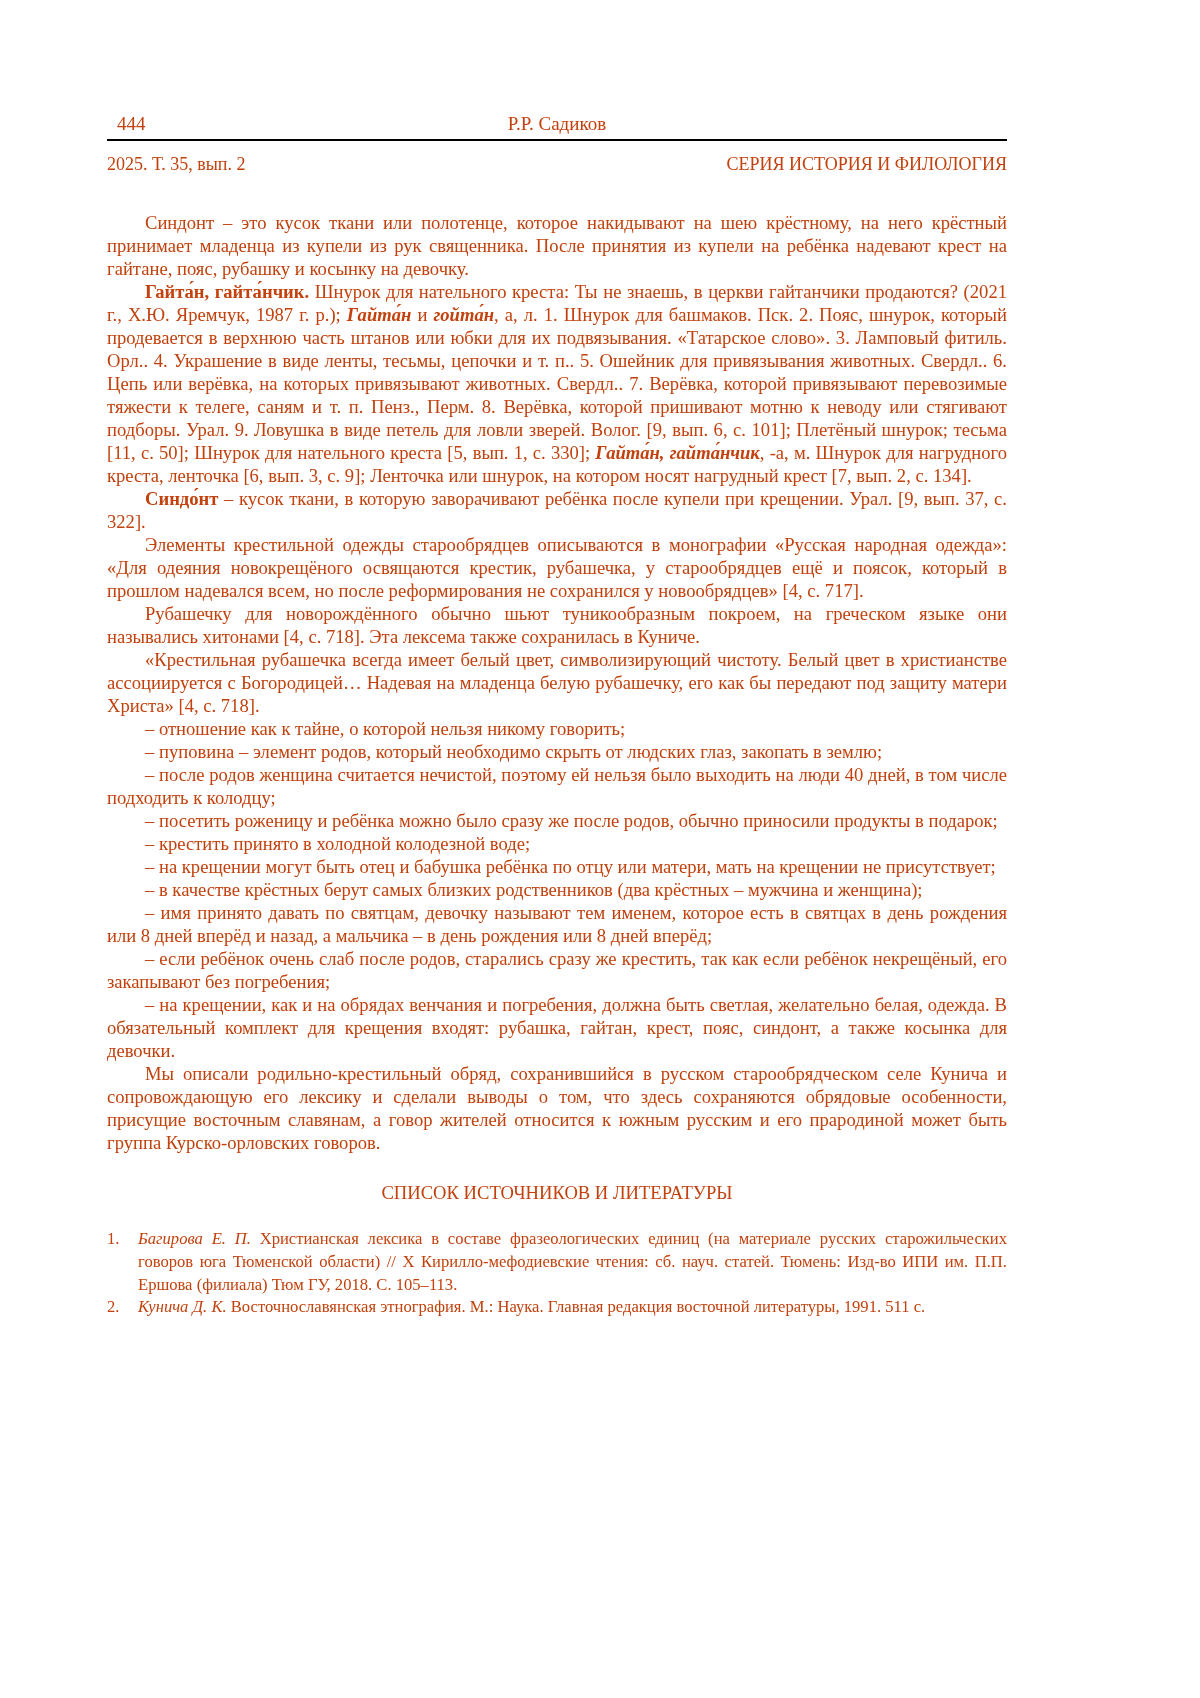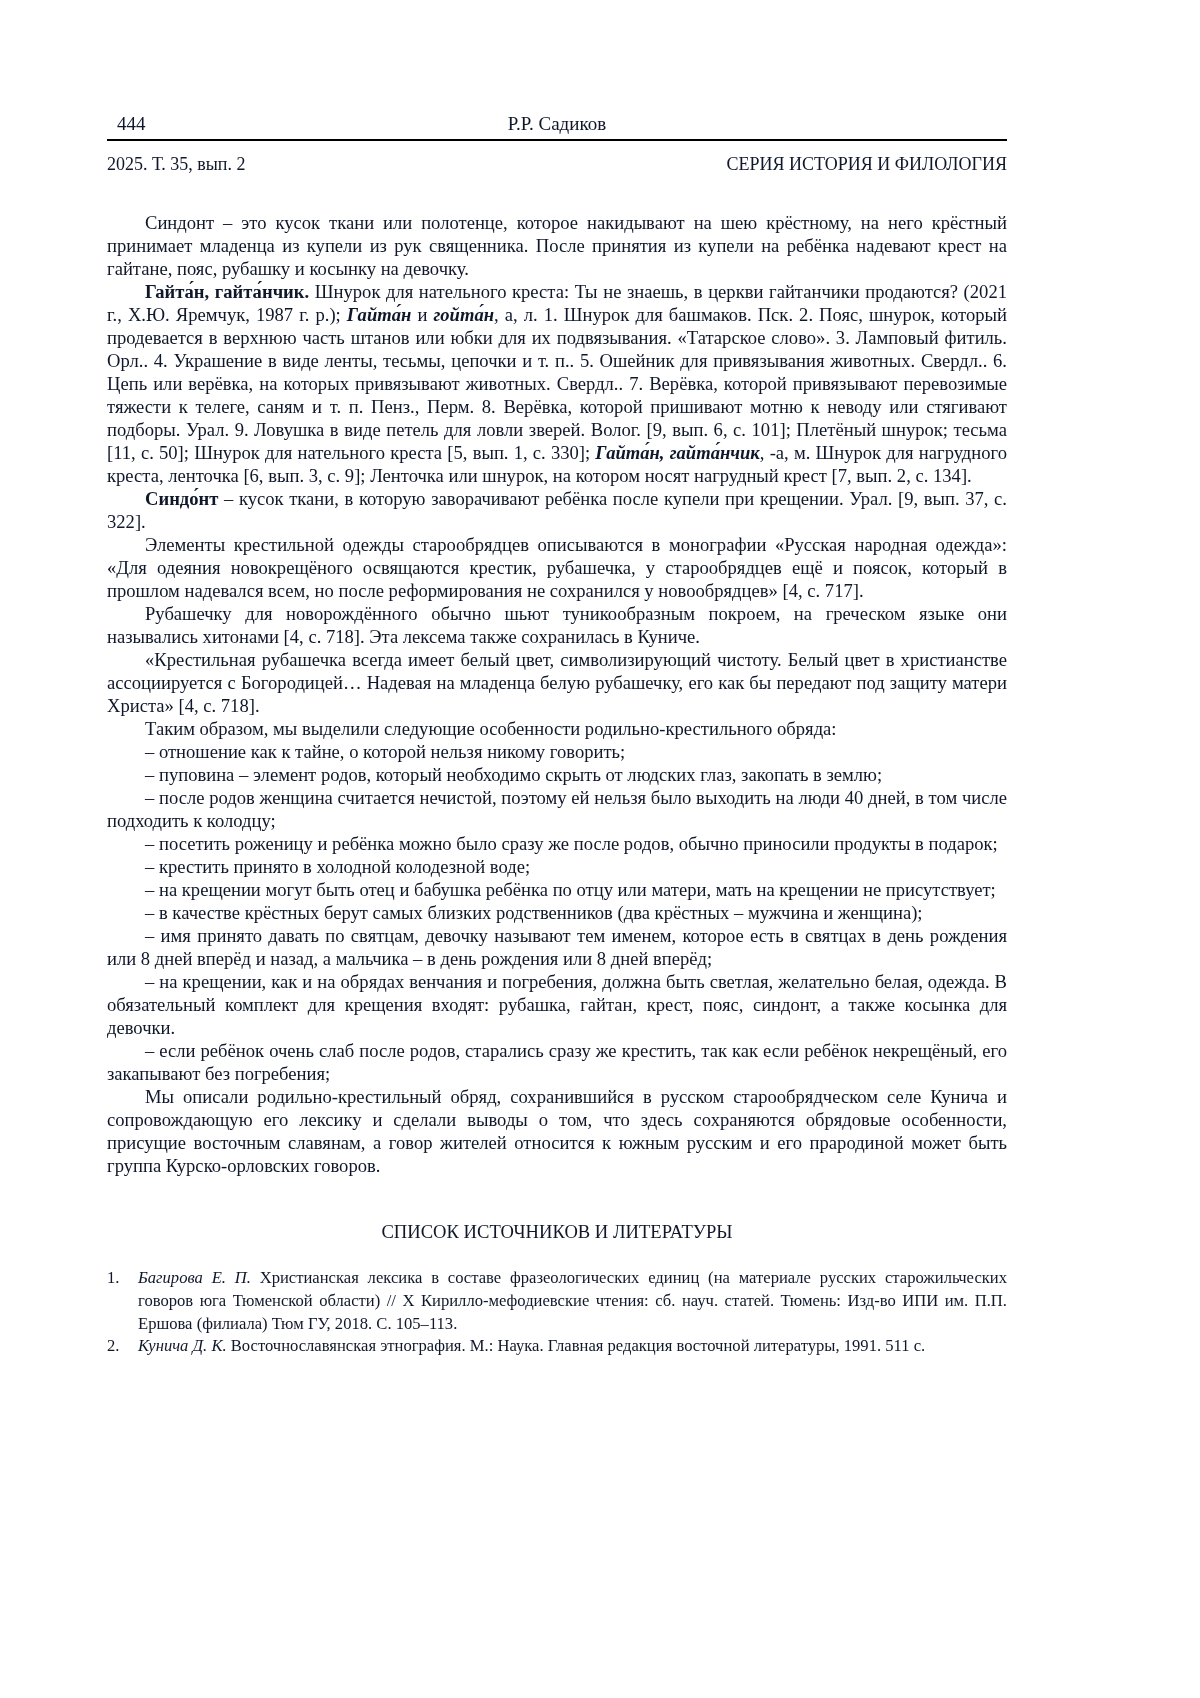--- a/index.html
+++ b/index.html
@@ -5,21 +5,21 @@
   html, body {
     margin: 0;
     padding: 0;
     background: #ffffff;
   }
   .page {
     position: relative;
     width: 1200px;
     height: 1698px;
     background: #ffffff;
-    color: #0f172a;
+    color: #c2410c;
     font-family: "Liberation Serif", "DejaVu Serif", serif;
     overflow: hidden;
   }
   .content {
     position: absolute;
     left: 107px;
     top: 100px;
     width: 900px;
   }
   
@@ -59,21 +59,21 @@
     text-align: justify;
   }
   .body-text p {
     margin: 0;
     text-indent: 38px;
   }
   .b { font-weight: bold; }
   .i { font-style: italic; }
   
   .refs-heading {
-    margin: 43px 0 24px 0;
+    margin: 27px 0 24px 0;
     font-size: 18.6px;
     font-weight: normal;
     text-align: center;
     line-height: 23px;
   }
   .refs {
     font-size: 16.6px;
     line-height: 22.8px;
   }
   .ref {
@@ -107,31 +107,30 @@
       <span>СЕРИЯ ИСТОРИЯ И ФИЛОЛОГИЯ</span>
     </div>
 
     <div class="body-text">
         <p><span>Синдонт – это кусок ткани или полотенце, которое накидывают на шею крёстному, на него крёстный принимает младенца из купели из рук священника. После принятия из купели на ребёнка надевают крест на гайтане, пояс, рубашку и косынку на девочку.</span></p>
         <p><span class="b">Гайта́н, гайта́нчик.</span><span> Шнурок для нательного креста: Ты не знаешь, в церкви гайтанчики продаются? (2021 г., Х.Ю. Яремчук, 1987 г. р.); </span><span class="b i">Гайта́н</span><span> и </span><span class="b i">гойта́н</span><span>, а, л.  1. Шнурок для башмаков. Пск. 2. Пояс, шнурок, который продевается в верхнюю часть штанов или юбки для их подвязывания. «Татарское слово». 3.  Ламповый фитиль. Орл.. 4. Украшение в виде ленты, тесьмы, цепочки и т. п.. 5. Ошейник для привязывания животных. Свердл.. 6. Цепь или верёвка, на которых привязывают животных. Свердл.. 7. Верёвка, которой привязывают перевозимые тяжести к телеге, саням и т. п. Пенз., Перм. 8. Верёвка, которой пришивают мотню к неводу или стягивают подборы. Урал. 9. Ловушка в виде петель для ловли зверей. Волог. [9, вып. 6, с. 101]; Плетёный шнурок; тесьма [11, с. 50]; Шнурок для нательного креста [5, вып. 1, с. 330]; </span><span class="b i">Гайта́н, гайта́нчик</span><span>, -а, м. Шнурок для нагрудного креста, ленточка [6, вып. 3, с. 9]; Ленточка или шнурок, на котором носят нагрудный крест [7, вып. 2, с. 134].</span></p>
         <p><span class="b">Синдо́нт</span><span> – кусок ткани, в которую заворачивают ребёнка после купели при крещении. Урал. [9, вып. 37, с. 322].</span></p>
         <p><span>Элементы крестильной одежды старообрядцев описываются в монографии «Русская народная одежда»: «Для одеяния новокрещёного освящаются крестик, рубашечка, у старообрядцев ещё и поясок, который в прошлом надевался всем, но после реформирования не сохранился у новообрядцев» [4, с. 717].</span></p>
         <p><span>Рубашечку для новорождённого обычно шьют туникообразным покроем, на греческом языке они назывались хитонами [4, с. 718]. Эта лексема также сохранилась в Куниче.</span></p>
         <p><span>«Крестильная рубашечка всегда имеет белый цвет, символизирующий чистоту. Белый цвет в христианстве ассоциируется с Богородицей… Надевая на младенца белую рубашечку, его как бы передают под защиту матери Христа» [4, с. 718].</span></p>
-        <p><span>Таким образом, мы выделили следующие особенности родильно-крестильного обряда:</span></p>
         <p><span>– отношение как к тайне, о которой нельзя никому говорить;</span></p>
         <p><span>– пуповина – элемент родов, который необходимо скрыть от людских глаз, закопать в землю;</span></p>
         <p><span>– после родов женщина считается нечистой, поэтому ей нельзя было выходить на люди 40 дней, в том числе подходить к колодцу;</span></p>
         <p><span>– посетить роженицу и ребёнка можно было сразу же после родов, обычно приносили продукты в подарок;</span></p>
         <p><span>– крестить принято в холодной колодезной воде;</span></p>
         <p><span>– на крещении могут быть отец и бабушка ребёнка по отцу или матери, мать на крещении не присутствует;</span></p>
         <p><span>– в качестве крёстных берут самых близких родственников (два крёстных – мужчина и женщина);</span></p>
         <p><span>– имя принято давать по святцам, девочку называют тем именем, которое есть в святцах в день рождения или 8 дней вперёд и назад, а мальчика – в день рождения или 8 дней вперёд;</span></p>
+        <p><span>– если ребёнок очень слаб после родов, старались сразу же крестить, так как если ребёнок некрещёный, его закапывают без погребения;</span></p>
         <p><span>– на крещении, как и на обрядах венчания и погребения, должна быть светлая, желательно белая, одежда. В обязательный комплект для крещения входят: рубашка, гайтан, крест, пояс, синдонт, а также косынка для девочки.</span></p>
-        <p><span>– если ребёнок очень слаб после родов, старались сразу же крестить, так как если ребёнок некрещёный, его закапывают без погребения;</span></p>
         <p><span>Мы описали родильно-крестильный обряд, сохранившийся в русском старообрядческом селе Кунича и сопровождающую его лексику и сделали выводы о том, что здесь сохраняются обрядовые особенности, присущие восточным славянам, а говор жителей относится к южным русским и его прародиной может быть группа Курско-орловских говоров.</span></p>
       </div>
 
     <h2 class="refs-heading">СПИСОК ИСТОЧНИКОВ И ЛИТЕРАТУРЫ</h2>
 
     <div class="refs">
         <div class="ref">
           <span class="ref-num">1.</span>
           <span class="ref-text"><span class="i">Багирова Е. П.</span><span> Христианская лексика в составе фразеологических единиц (на материале русских старожильческих говоров юга Тюменской области) // X Кирилло-мефодиевские чтения: сб. науч. статей. Тюмень: Изд-во ИПИ им. П.П. Ершова (филиала) Тюм ГУ, 2018. С. 105–113.</span></span>
         </div>

